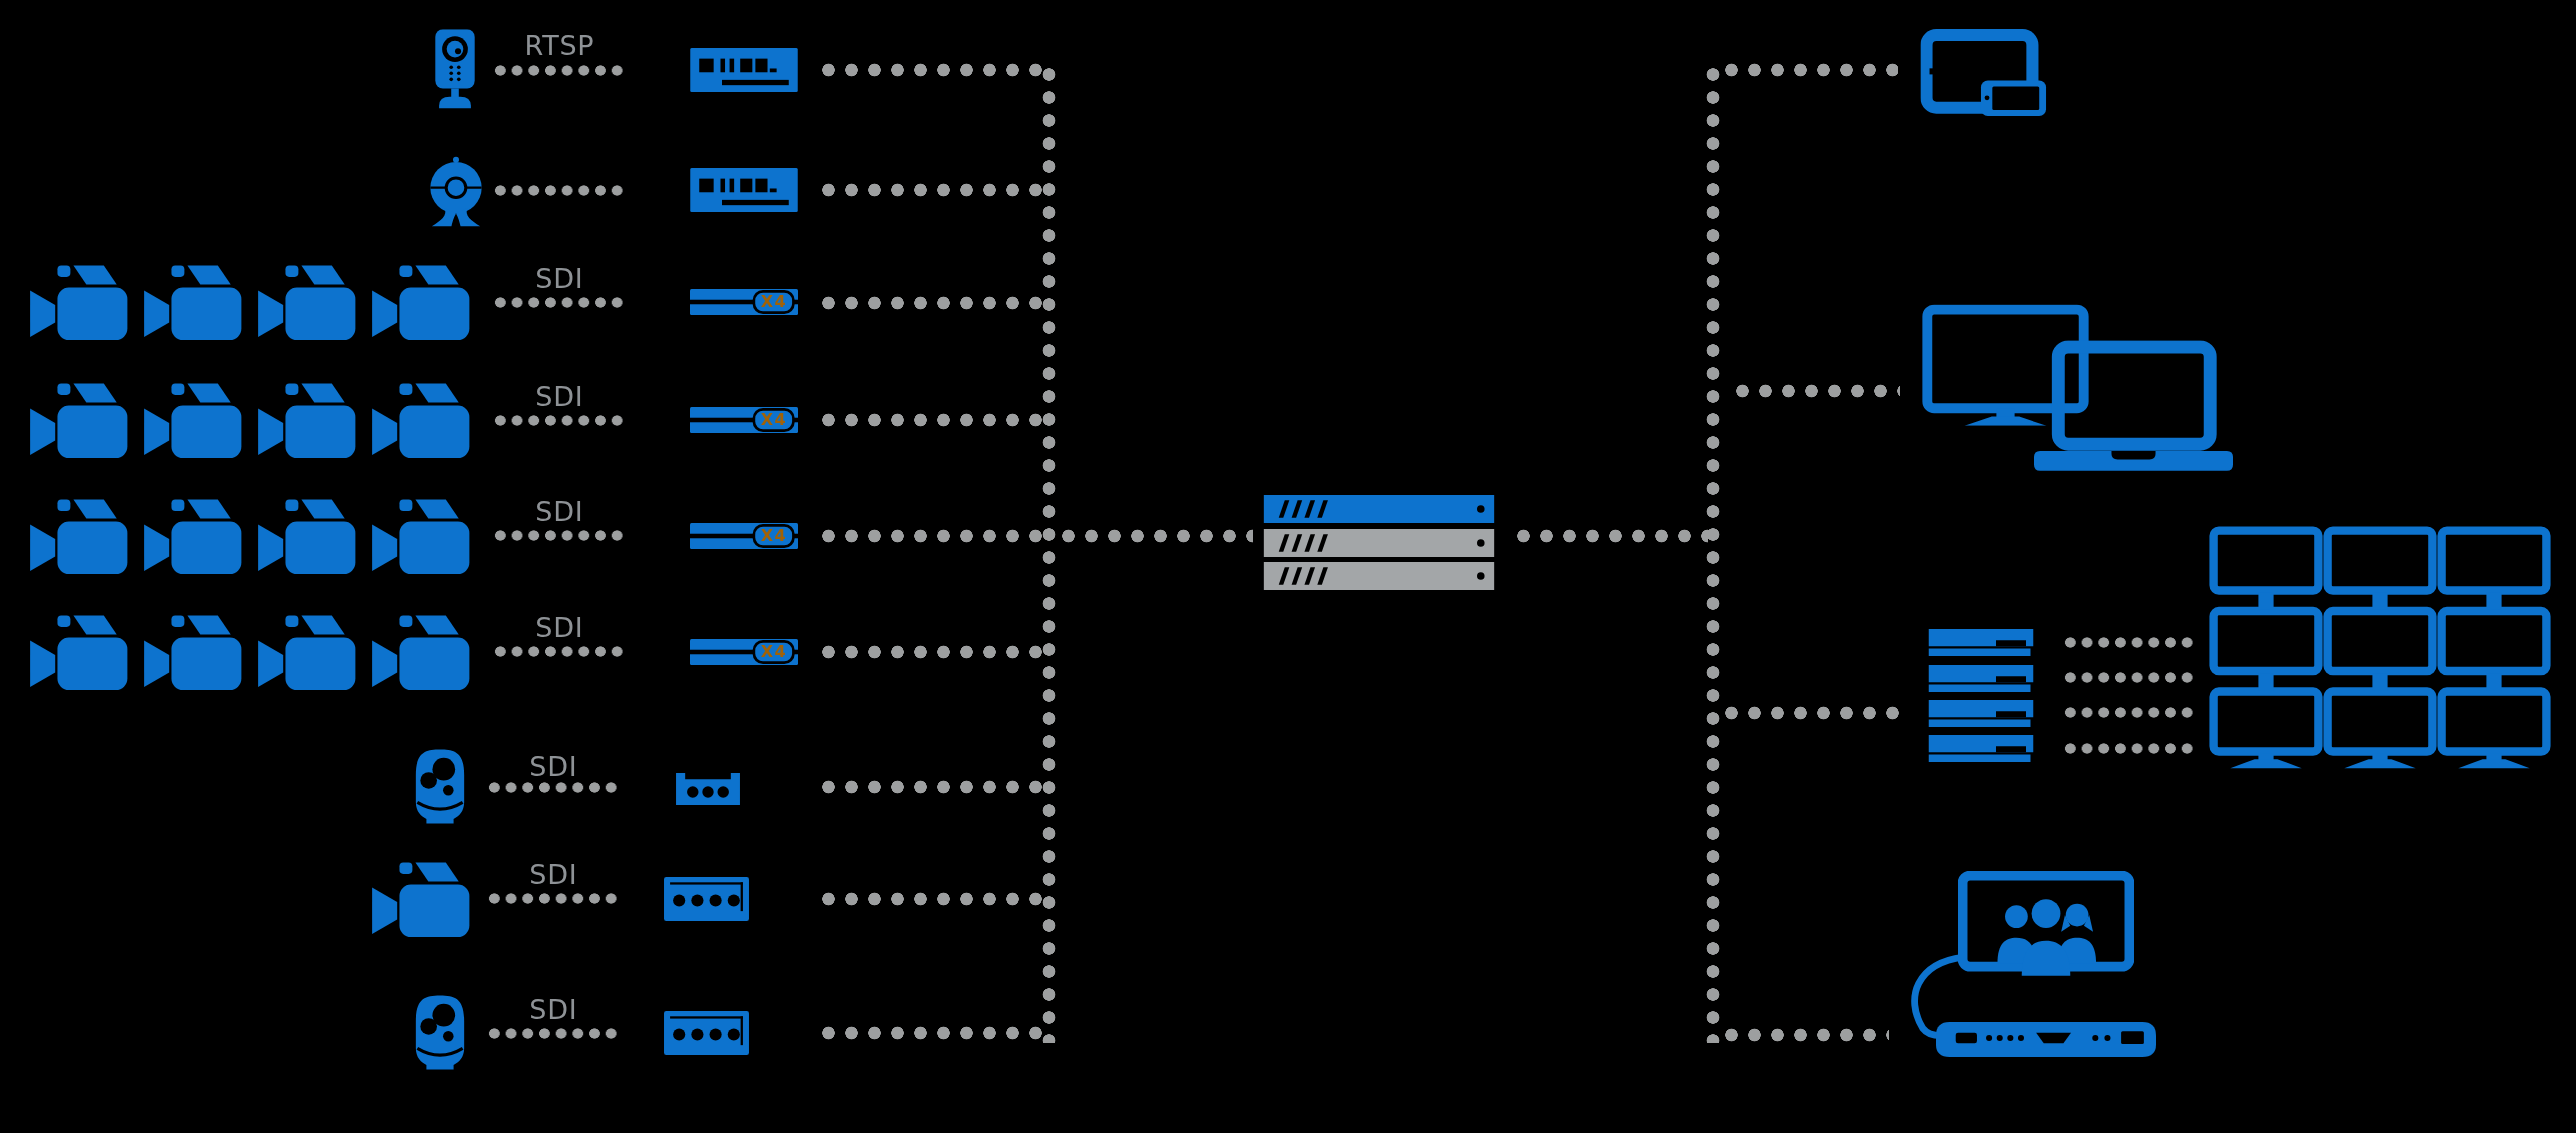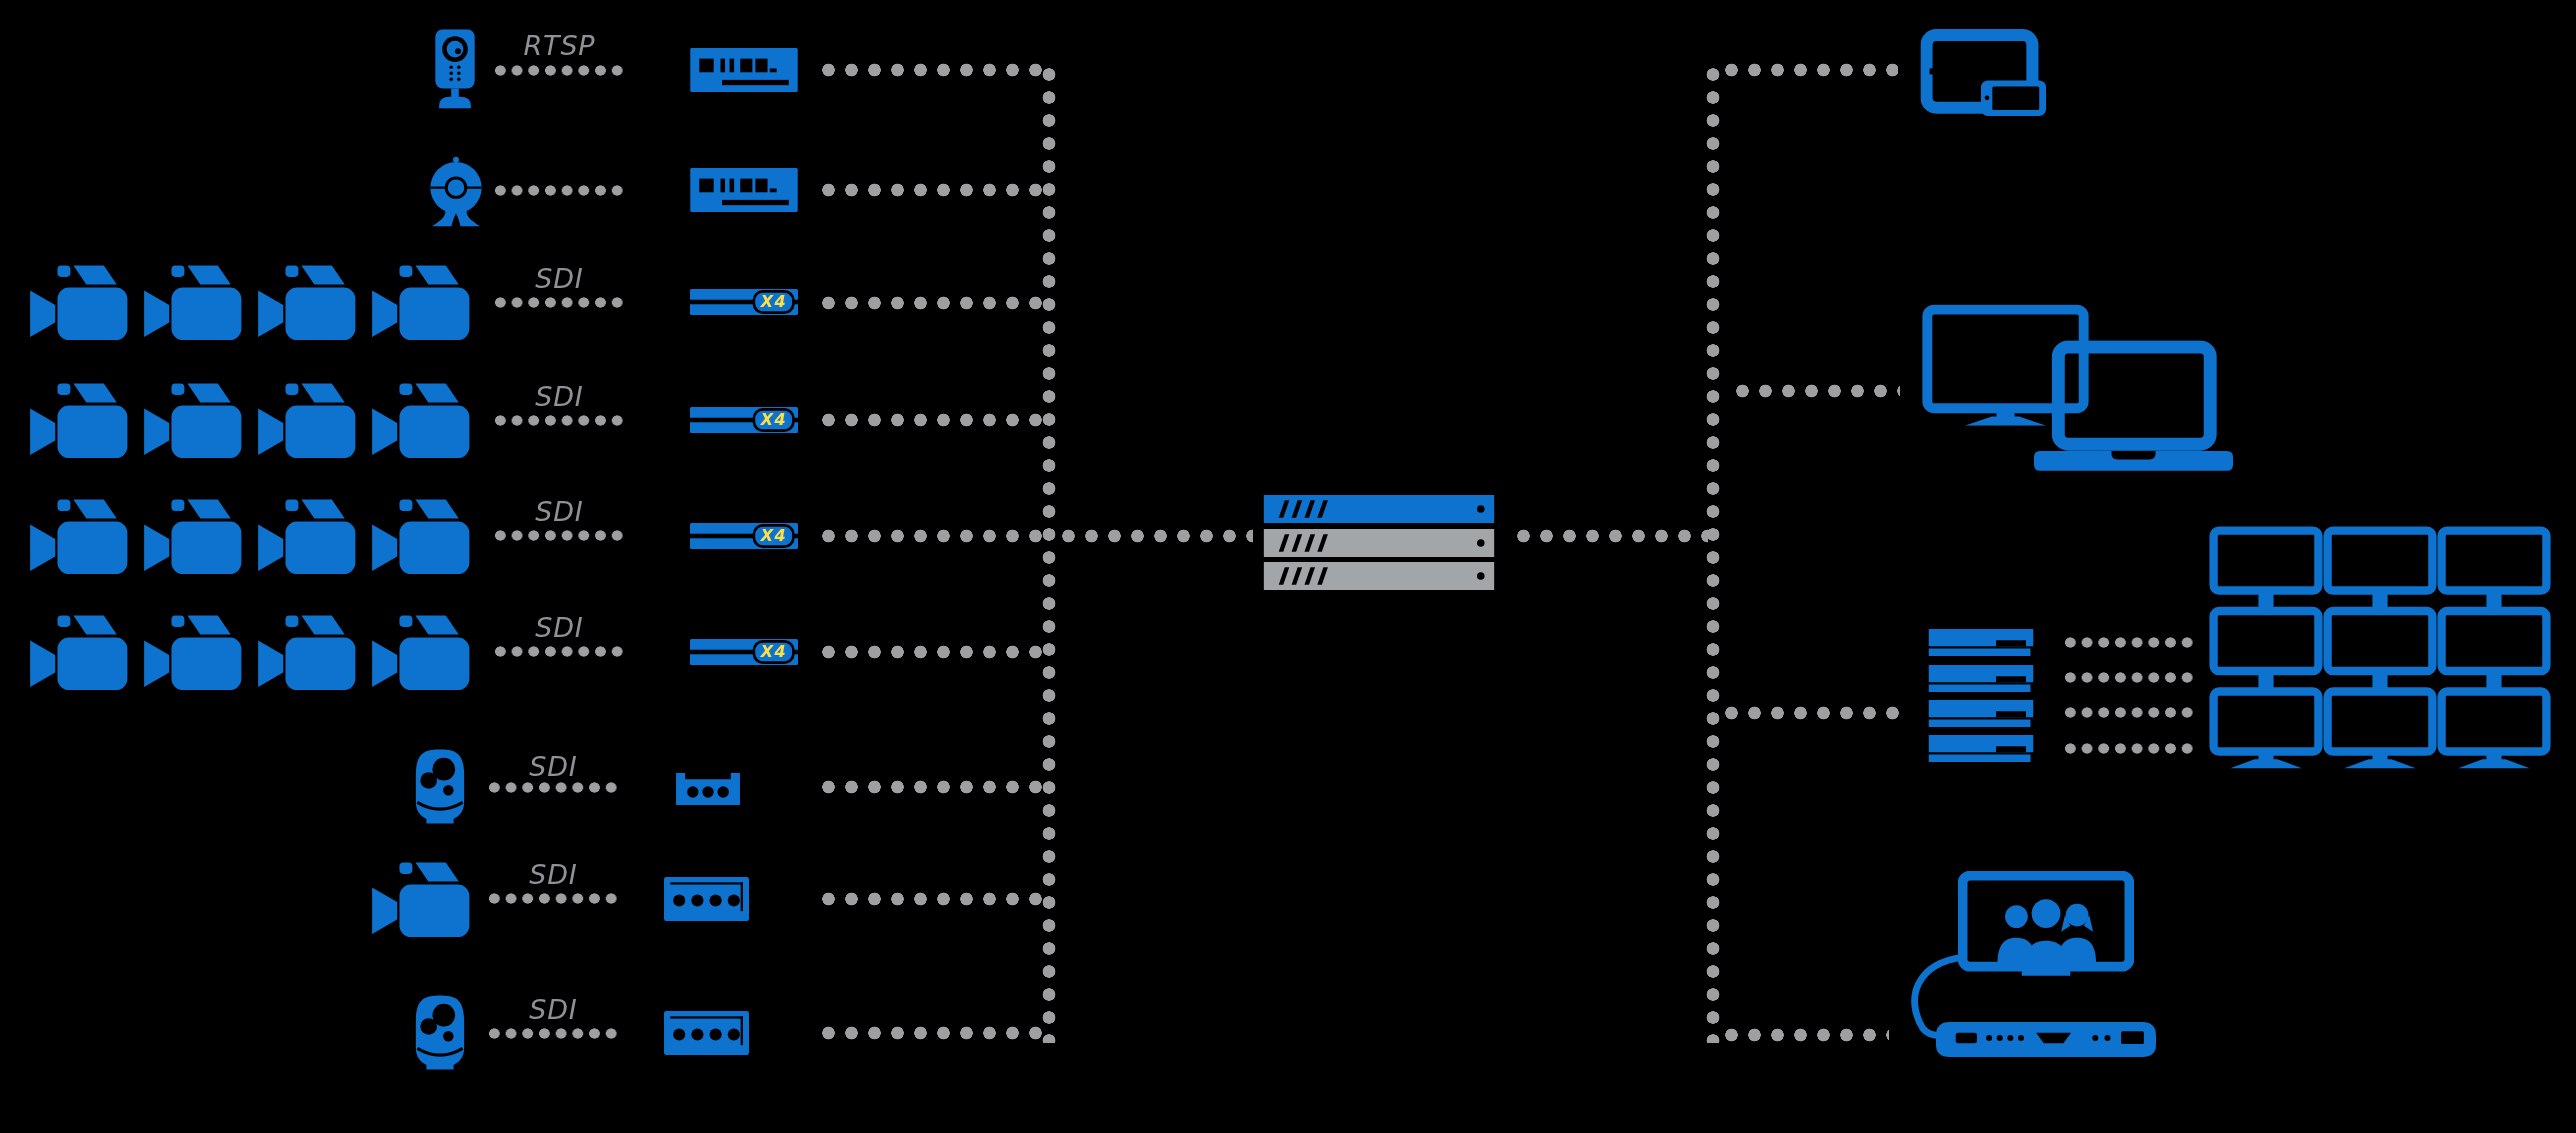--- a/index.html
+++ b/index.html
@@ -3,32 +3,32 @@
 <meta charset="utf-8">
 <style>
   :root{
     --blue:#0d73ce;
     --dot:#9d9fa0;
     --srvgray:#a3a6a8;
     --label:#8e9296;
   }
   html,body{margin:0;padding:0;background:#000;}
   #stage{position:relative;width:2576px;height:1133px;background:#000;overflow:hidden;
-         font-family:"DejaVu Sans","Liberation Sans",sans-serif;font-style:italic;}
+         font-family:"DejaVu Sans","Liberation Sans",sans-serif;}
   
   .dl{position:absolute;height:13.7px;background-image:radial-gradient(circle at center,var(--dot) 6px,transparent 6.5px);
       background-size:23px 13.7px;background-repeat:repeat-x;}
   .ds{position:absolute;height:11.4px;background-image:radial-gradient(circle at center,var(--dot) 5px,transparent 5.6px);
       background-size:16.7px 11.4px;background-repeat:repeat-x;}
   .dv{position:absolute;width:13.7px;background-image:radial-gradient(circle at center,var(--dot) 6px,transparent 6.5px);
       background-size:13.7px 23px;background-repeat:repeat-y;}
   .proto{position:absolute;width:137px;text-align:center;font-size:27px;letter-spacing:0.8px;
          color:var(--label);font-weight:400;}
   .x4{position:absolute;width:46px;text-align:center;font-size:16px;font-weight:bold;
-      letter-spacing:1.5px;color:#fde047;line-height:20px;}
+      letter-spacing:1.5px;color:#a16207;line-height:20px;}
   .srv-blue{color:var(--blue);}
   .srv-gray{color:var(--srvgray);}
   svg.i{position:absolute;overflow:visible;}
 </style>
 </head>
 <body>
 
 <div id="stage">
 
   <svg width="0" height="0" style="position:absolute">

